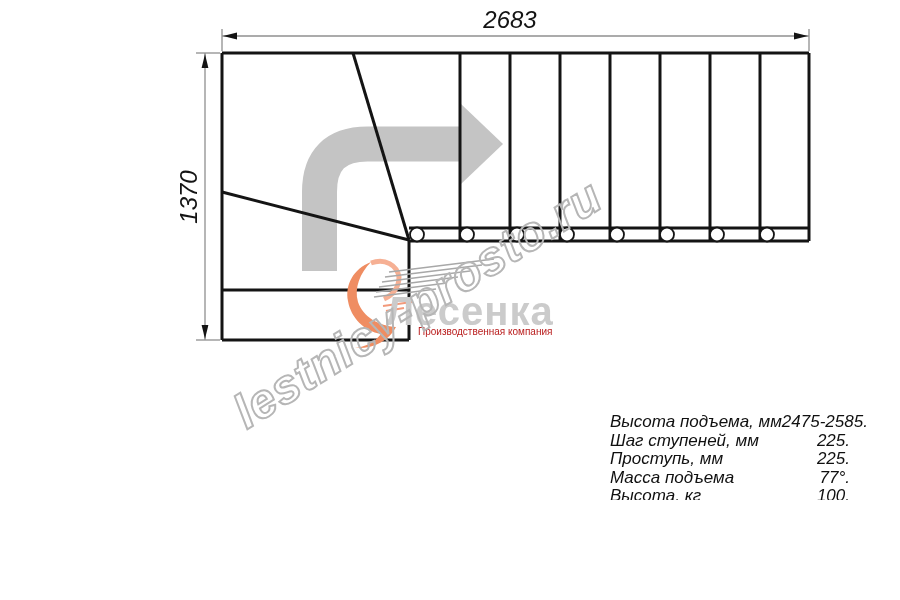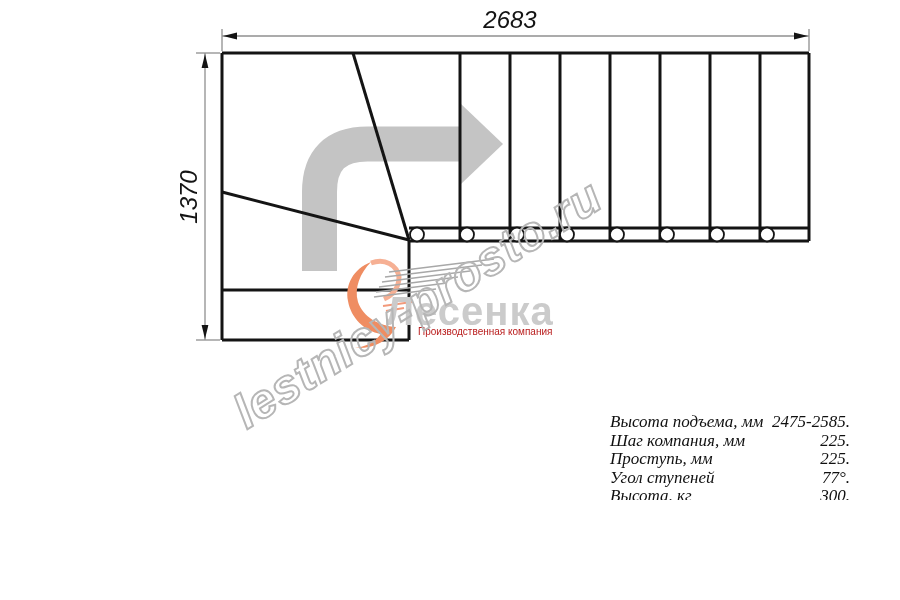--- a/index.html
+++ b/index.html
@@ -24,21 +24,21 @@
     font-size:48px;font-weight:bold;font-style:italic;letter-spacing:1px;
     color:transparent;-webkit-text-stroke:2px #b6b6b6;
     transform:rotate(-32deg);transform-origin:0 100%;
     white-space:nowrap;pointer-events:none;
   }
   
   .specs{
     position:absolute;left:610px;top:413px;width:240px;
     font-style:italic;font-size:17px;line-height:18.6px;color:#101010;
   }
-  .spec-row{display:flex;justify-content:space-between;white-space:nowrap;font-family:Liberation Serif, serif;}
+  .spec-row{display:flex;justify-content:space-between;white-space:nowrap;}
   .spec-label{text-align:left;}
   .spec-value{text-align:left;}
 </style>
 </head>
 <body>
 
 <div class="stage">
 
   <svg width="900" height="600" viewBox="0 0 900 600">
 
@@ -125,30 +125,30 @@
   </div>
 
   <div class="watermark">lestnicy-prosto.ru</div>
 
   <div class="specs">
     <div class="spec-row">
       <span class="spec-label">Высота подъема, мм</span>
       <span class="spec-value">2475-2585.</span>
     </div>
     <div class="spec-row">
-      <span class="spec-label">Шаг компания, мм</span>
+      <span class="spec-label">Шаг ступеней, мм</span>
       <span class="spec-value">225.</span>
     </div>
     <div class="spec-row">
       <span class="spec-label">Проступь, мм</span>
       <span class="spec-value">225.</span>
     </div>
     <div class="spec-row">
-      <span class="spec-label">Угол ступеней</span>
+      <span class="spec-label">Масса подъема</span>
       <span class="spec-value">77°.</span>
     </div>
     <div class="spec-row">
       <span class="spec-label">Высота, кг</span>
-      <span class="spec-value">300.</span>
+      <span class="spec-value">100.</span>
     </div>
   </div>
 
 </div>
 
 </body></html>

